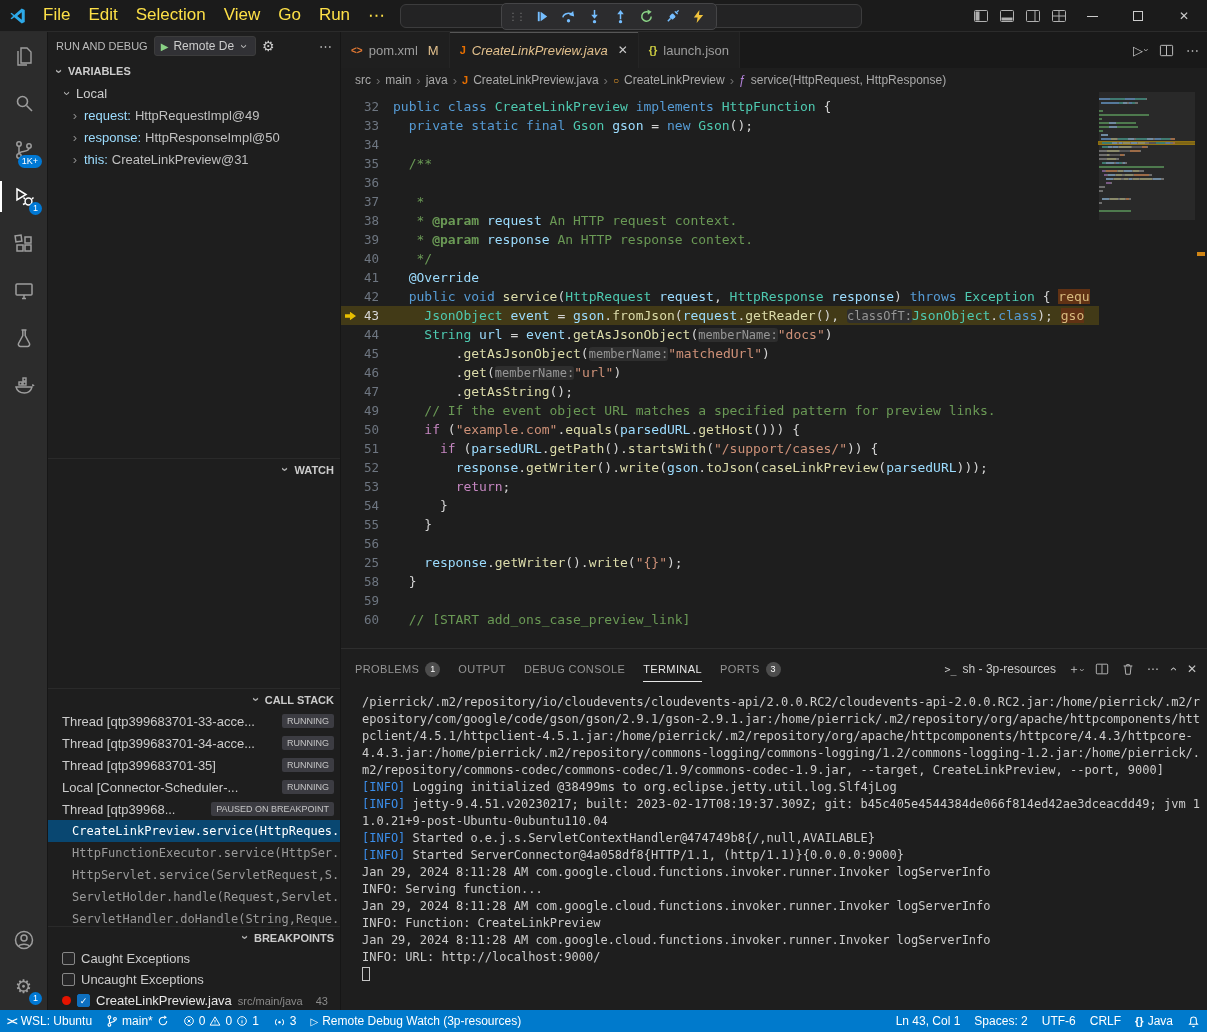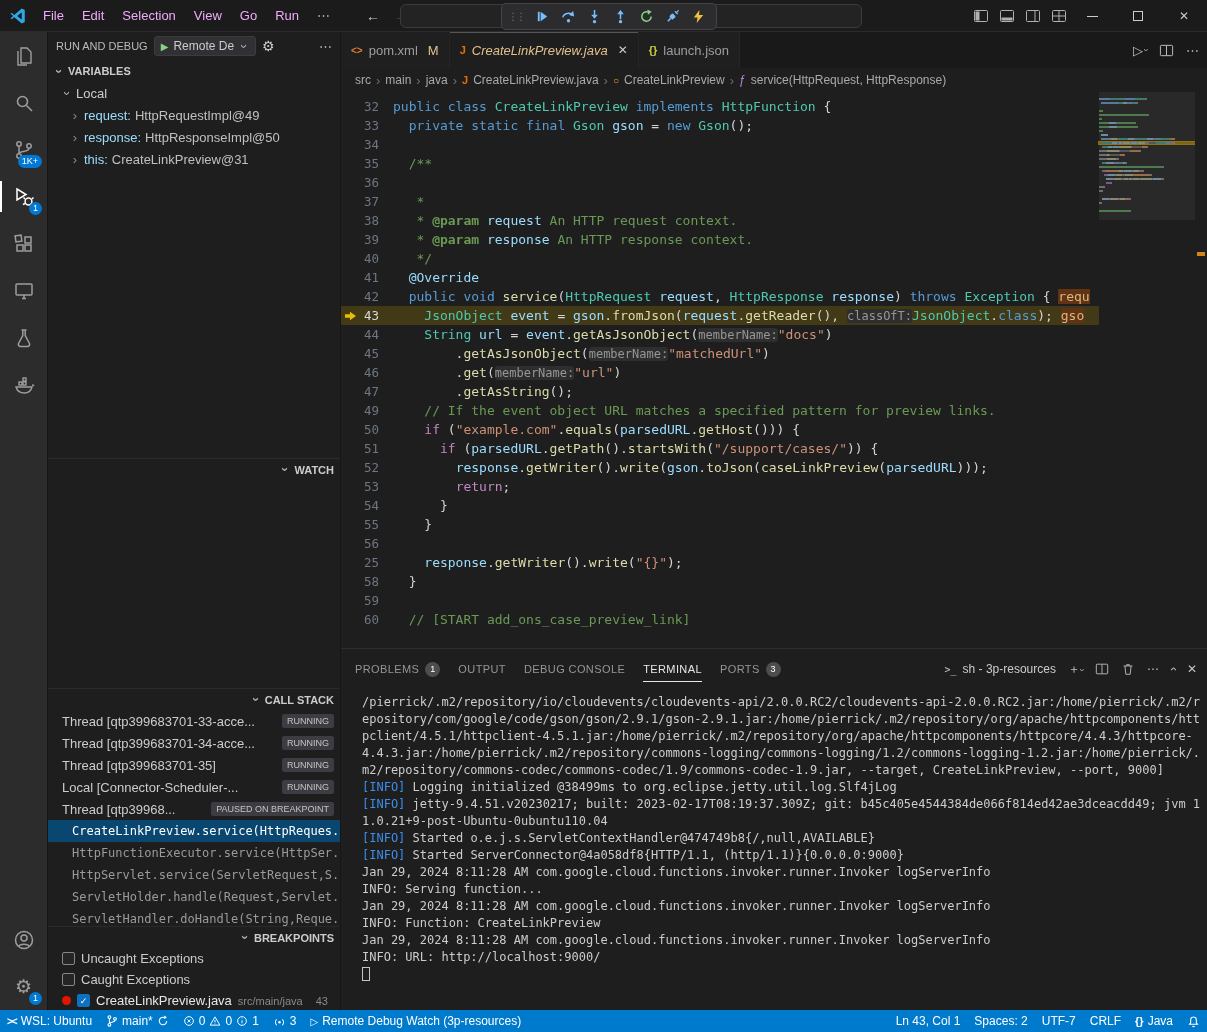--- a/index.html
+++ b/index.html
@@ -5,21 +5,21 @@
   html,body{margin:0;padding:0;background:#111;}
   #app{position:relative;width:1207px;height:1032px;background:#1e1e1e;overflow:hidden;
        font-family:"Liberation Sans",sans-serif;color:#cccccc;font-size:13px;box-sizing:border-box;}
   #app *{box-sizing:border-box;}
 
   
   .titlebar{position:absolute;top:0;left:0;right:0;height:32px;background:#1b1b1b;border-bottom:1px solid #2b2b2b;
             display:flex;align-items:center;}
   .vscode-logo{width:18px;height:18px;margin:0 8px 0 9px;flex:none;}
   .menus{display:flex;gap:2px;}
-  .menu-item{padding:3px 8px;border-radius:4px;color:#f0abfc;font-size:13px;cursor:default;text-align:center;}
+  .menu-item{padding:3px 8px;border-radius:4px;color:#fde047;font-size:17px;cursor:default;text-align:center;}
   .nav-arrows{display:flex;gap:14px;margin-left:28px;font-size:14px;}
   .nav-back{color:#cccccc}.nav-fwd{color:#5a5a5a}
   .command-center{position:absolute;left:400px;top:4px;width:462px;height:24px;background:#232324;
                   border:1px solid #3c3c3d;border-radius:6px;}
   .debug-toolbar{position:absolute;left:100px;top:-2px;height:27px;display:flex;align-items:center;gap:2px;
                  background:#2c2c2e;border:1px solid #454547;border-radius:5px;padding:0 6px;}
   .grip{color:#767676;font-size:10px;letter-spacing:-2px;margin-right:4px;}
   .dbg-btn{width:24px;height:22px;display:flex;align-items:center;justify-content:center;border-radius:4px;}
   .layout-icons{position:absolute;right:140px;top:0;height:32px;display:flex;align-items:center;gap:10px;}
   .lo-icon{width:16px;height:16px;}
@@ -397,25 +397,25 @@
     </div>
 
     <div class="sb-section" style="height:84px;">
       <div class="section-header">
         <span class="chev">›</span>
         <span>BREAKPOINTS</span>
       </div>
       <div id="bp-list">
           <div class="bp-row">
             <span class="cb"></span>
-            <span>Uncaught Exceptions</span>
+            <span>Caught Exceptions</span>
           </div>
           <div class="bp-row">
             <span class="cb"></span>
-            <span>Caught Exceptions</span>
+            <span>Uncaught Exceptions</span>
           </div>
           <div class="bp-row">
             <span class="bp-dot"></span>
             <span class="cb checked">✓</span>
             <span class="bp-file">CreateLinkPreview.java</span>
             <span class="bp-detail">src/main/java</span>
             <span class="bp-line">43</span>
           </div>
         </div>
     </div>
@@ -631,21 +631,21 @@
       <span>Remote Debug Watch (3p-resources)</span>
       </span>
     <span class="sb-right">
       <span class="sb-item">
           <span>Ln 43, Col 1</span>
         </span>
       <span class="sb-item">
           <span>Spaces: 2</span>
         </span>
       <span class="sb-item">
-          <span>UTF-7</span>
+          <span>UTF-6</span>
         </span>
       <span class="sb-item">
           <span>CRLF</span>
         </span>
       <span class="sb-item">
         <span class="braces-glyph">{}</span>
         <span>Java</span>
         </span>
       <span class="sb-item">
         <svg class="sbi" width="13" height="13" viewBox="0 0 16 16" fill="none" stroke="#ffffff" stroke-width="1.3">

